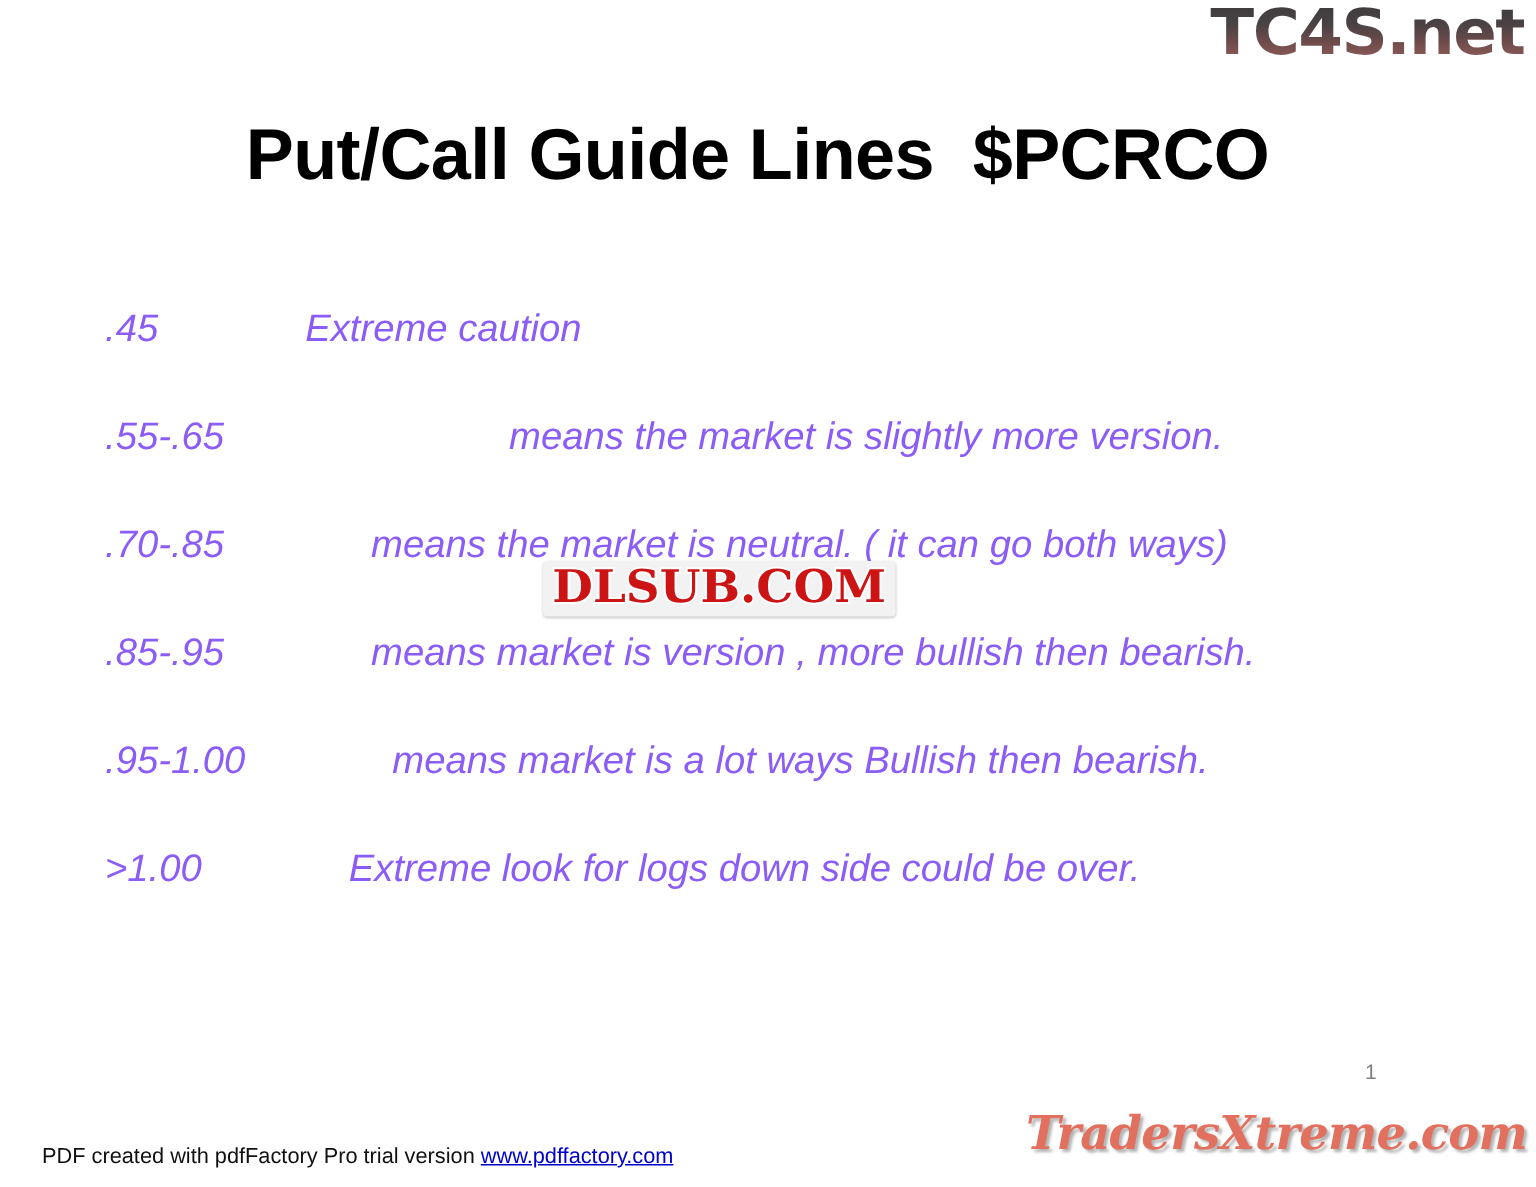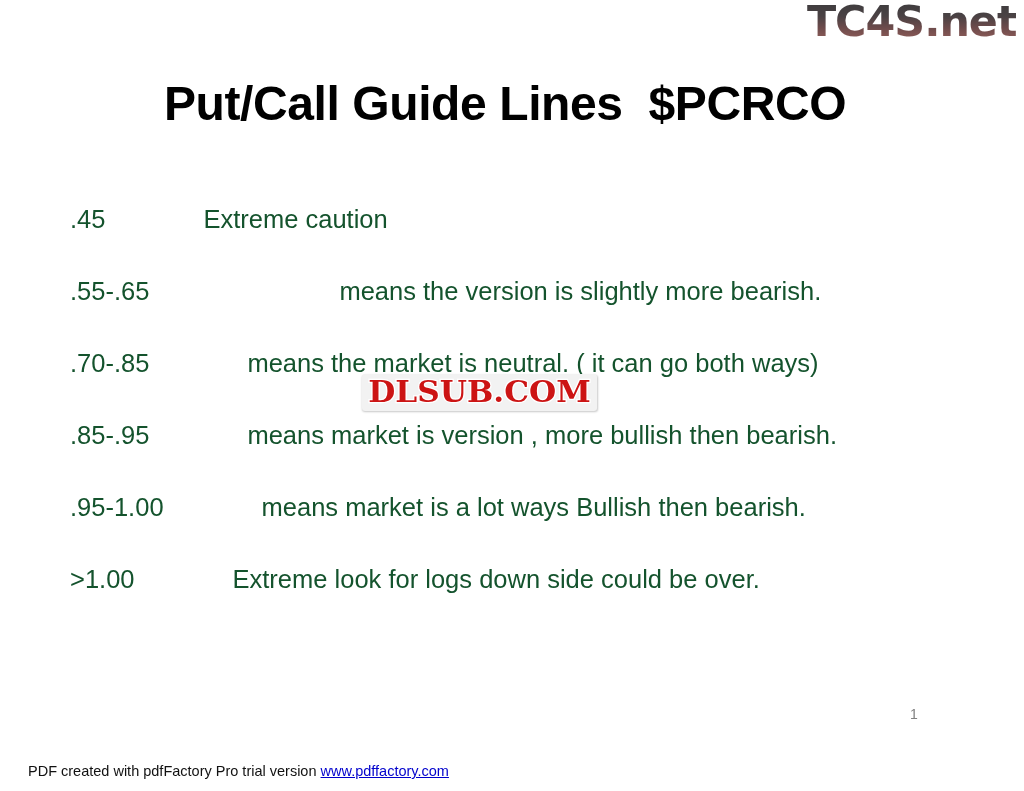--- a/index.html
+++ b/index.html
@@ -61,23 +61,24 @@
   #body-list {
     position: absolute;
     left: 70px;
     top: 200px;
     width: 900px;
   }
   .guide-row {
     position: relative;
     font-size: 25.5px;
     line-height: 39px;
-    color: #14532d;
+    color: #8b5cf6;
     margin-bottom: 33px;
     white-space: normal;
+    font-style: italic;
   }
   .guide-row:last-child { margin-bottom: 0; }
   .range-label {
     display: inline;
     font-size: 25.5px;
   }
   .range-desc {
     display: inline;
     font-size: 25.5px;
   }
@@ -173,21 +174,21 @@
 
   <div id="slide-title">Put/Call Guide Lines  $PCRCO</div>
 
   <div id="body-list">
 
     <div class="guide-row">
       <span class="range-label">.45</span><span class="gap-std"></span><span class="range-desc">Extreme caution</span>
     </div>
 
     <div class="guide-row">
-      <span class="range-label">.55-.65</span><span class="gap-wide"></span><span class="range-desc">means the version is slightly more bearish.</span>
+      <span class="range-label">.55-.65</span><span class="gap-wide"></span><span class="range-desc">means the market is slightly more version.</span>
     </div>
 
     <div class="guide-row">
       <span class="range-label">.70-.85</span><span class="gap-std"></span><span class="range-desc">means the market is neutral. ( it can go both ways)</span>
     </div>
 
     <div class="guide-row">
       <span class="range-label">.85-.95</span><span class="gap-std"></span><span class="range-desc">means market is version , more bullish then bearish.</span>
     </div>
 
@@ -201,14 +202,15 @@
 
   </div>
 
   <div id="watermark">DLSUB.COM</div>
 
 
   <div id="page-number">1</div>
 
   <div id="pdf-notice"><span>PDF created with pdfFactory Pro trial version </span><a id="pdf-notice-link" href="#">www.pdffactory.com</a></div>
 
+  <div id="partner-logo">TradersXtreme.com</div>
 
 </div>
 
 </body></html>

